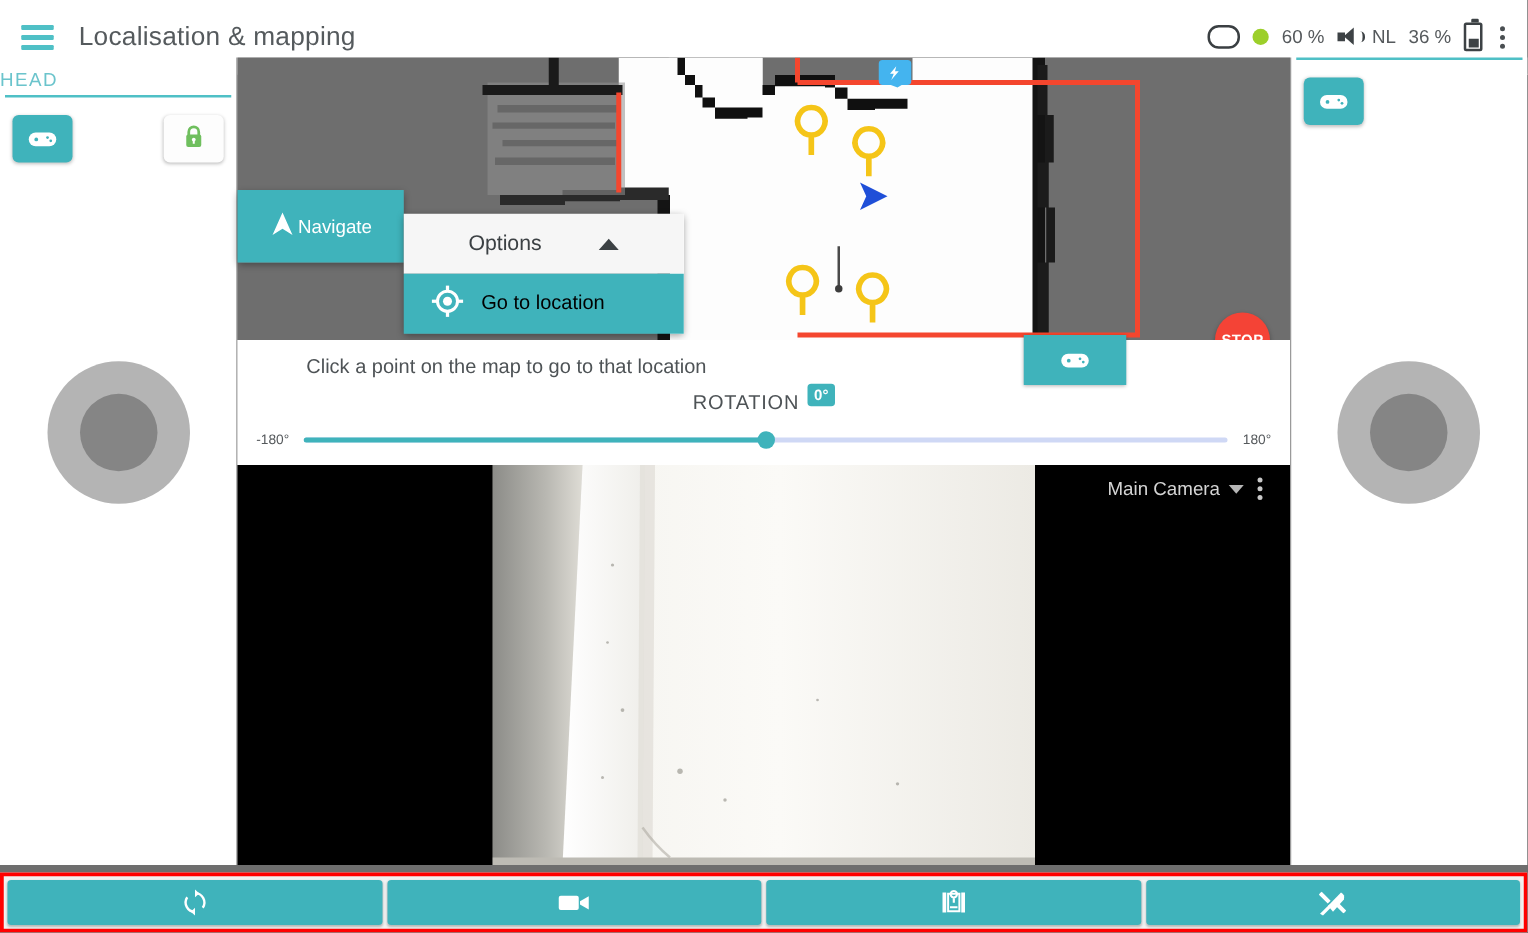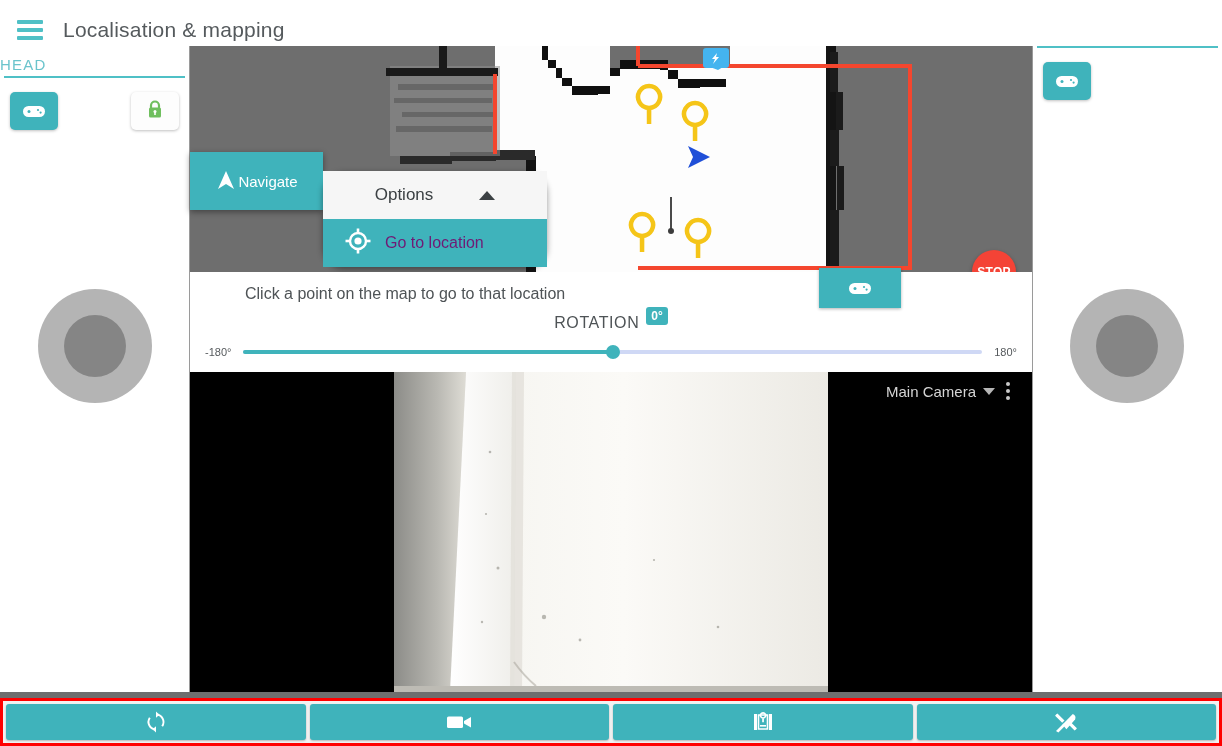--- a/index.html
+++ b/index.html
@@ -114,29 +114,29 @@
     background: #3fb3bb; height: 58px; color: #fff;
     display: flex; align-items: center; justify-content: center;
     gap: 1px; font-size: 15px;
   }
   .caret-up {
     width: 0; height: 0; border-left: 8px solid transparent; border-right: 8px solid transparent;
     border-bottom: 9px solid #3c4144;
   }
   .options-card {
     position: absolute; left: 323px; top: 171px; width: 224px;
-    box-shadow: 0 2px 6px rgba(0,0,0,.4); cursor: pointer; border-radius: 21px;
+    box-shadow: 0 2px 6px rgba(0,0,0,.4); cursor: pointer;
   }
   .options-head {
     background: #f6f6f6; height: 48px; display: flex; align-items: center;
     justify-content: center; gap: 46px; color: #3c4144; font-size: 17px;
   }
   .options-body {
     background: #3fb3bb; height: 48px; display: flex; align-items: center;
-    gap: 14px; padding-left: 22px; color: #701a75; font-size: 16px;
+    gap: 14px; padding-left: 22px; color: #000000; font-size: 16px;
   }
 
   
   .instr-panel {
     position: absolute; left: 190px; top: 272px; width: 842px; height: 100px;
     background: #ffffff;
   }
   .instr-text {
     position: absolute; left: 15px; top: 13px; font-size: 16px; color: #4e5356; margin-left: 40px;
   }
@@ -199,20 +199,38 @@
 <div id="app">
 
   <div class="appbar">
     <div class="hamburger">
       <i></i>
         <i></i>
         <i></i>
     </div>
     <div class="app-title">Localisation &amp; mapping</div>
 
+    <div class="status">
+      <div class="icon-screen"></div>
+      <div class="dot-green"></div>
+      <span>60 %</span>
+      <span class="spk">
+          <em></em>
+        </span>
+      <span>NL</span>
+      <span>36 %</span>
+      <span class="battery">
+          <i></i>
+        </span>
+      <span class="kebab">
+          <i></i>
+          <i></i>
+          <i></i>
+        </span>
+    </div>
   </div>
 
   <div class="side left">
     <div class="side-title">HEAD</div>
     <div class="side-rule"></div>
     <div class="side-btns">
       <div class="sq-btn teal">
         <span class="gamepad">
           <svg width="24" height="15" viewBox="0 0 24 15">
             <rect x="1" y="2" width="22" height="11" rx="5.5" fill="#ffffff"></rect>

